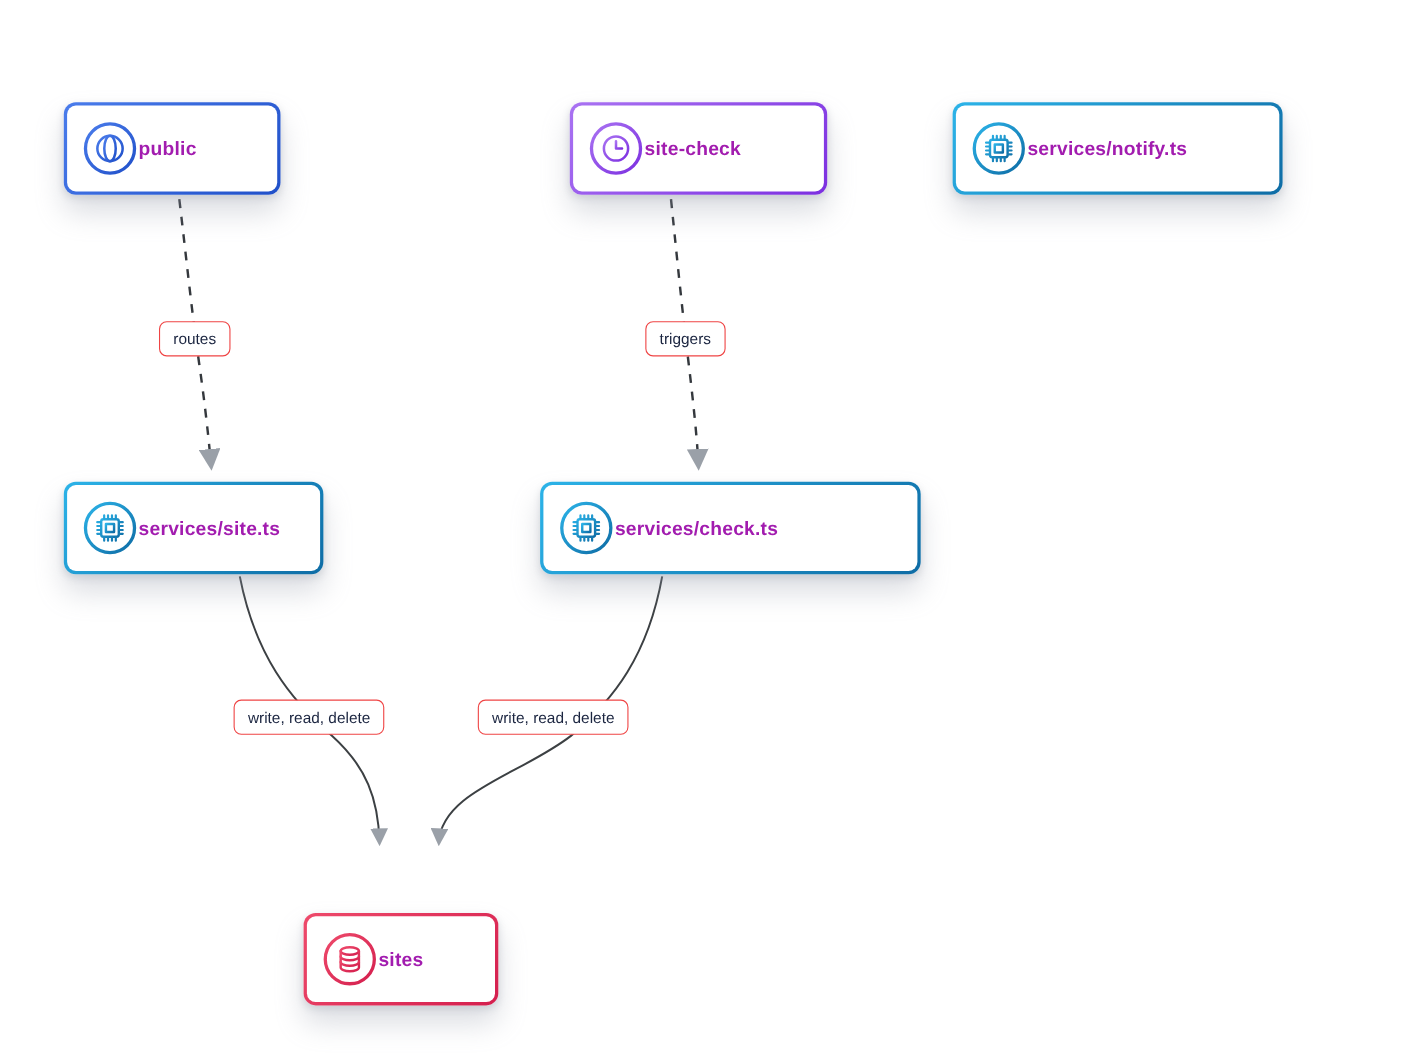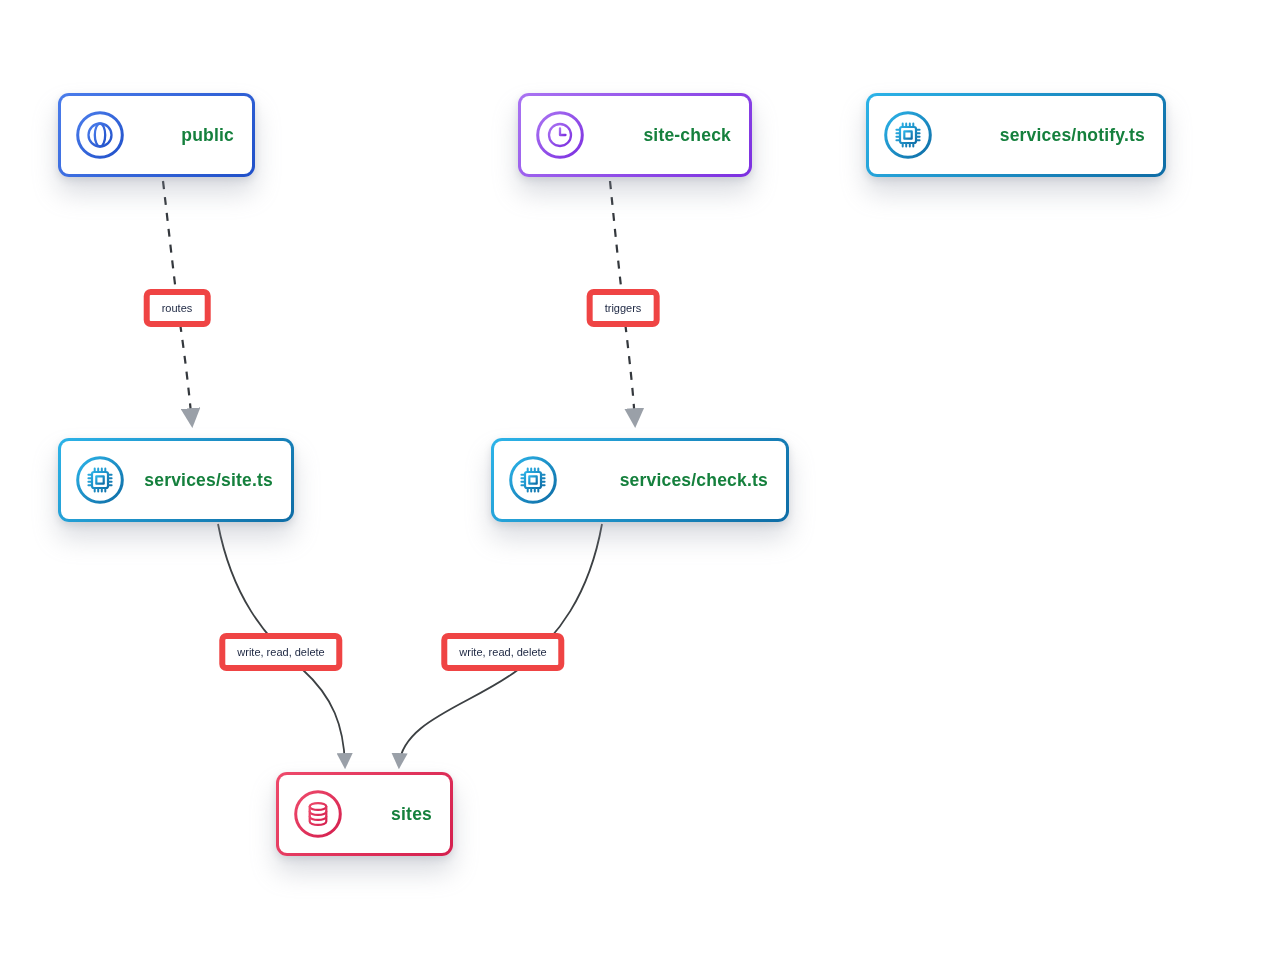--- a/index.html
+++ b/index.html
@@ -16,27 +16,27 @@
   .node-inner {
     background:#ffffff; border-radius:8px; height:100%;
     display:flex; align-items:center; padding:0 14px 0 13px;
   }
   .grad-blue   { background:linear-gradient(135deg,#4a7ceb,#2050c9); }
   .grad-purple { background:linear-gradient(135deg,#a973f2,#7c2fe0); }
   .grad-teal   { background:linear-gradient(135deg,#2cb3e8,#0e6ca5); }
   .grad-red    { background:linear-gradient(135deg,#ee4a6b,#d41f4e); }
   .badge { width:52px; height:52px; flex:0 0 52px; display:block; }
   .node-label {
-    flex:1; text-align:right; font-size:17.5px; font-weight:700;
-    color:#15803d; letter-spacing:0.2px; padding-right:4px;
+    flex:1; text-align:left; font-size:17.5px; font-weight:700;
+    color:#a21caf; letter-spacing:0.2px; padding-right:4px;
   }
   .edge-label {
     position:absolute; transform:translate(-50%,-50%); z-index:3;
-    background:#ffffff; border:6px solid #ef4444; border-radius:7px;
-    padding:7px 12px; font-size:11px; color:#1b2540; white-space:nowrap;
+    background:#ffffff; border:1px solid #ef4444; border-radius:7px;
+    padding:7px 12px; font-size:14px; color:#1b2540; white-space:nowrap;
   }
   .defs-holder { position:absolute; width:0; height:0; overflow:hidden; }
   .icon-stroke { fill:none; stroke-linecap:round; stroke-linejoin:round; }
 </style>
 </head>
 <body>
 
 <div class="canvas">
 
   <svg class="defs-holder" aria-hidden="true">
@@ -133,40 +133,40 @@
               M20.7 34.4v3.2 M24.2 34.4v3.2 M27.8 34.4v3.2 M31.3 34.4v3.2
               M14.4 20.7h3.2 M14.4 24.2h3.2 M14.4 27.8h3.2 M14.4 31.3h3.2
               M34.4 20.7h3.2 M34.4 24.2h3.2 M34.4 27.8h3.2 M34.4 31.3h3.2"></path>
           </g>
         </svg>
       </span>
       <span class="node-label">services/site.ts</span>
     </div>
   </div>
 
-  <div class="node grad-teal" style="left:491px; top:438px; width:298px;">
+  <div class="node grad-teal" style="left:491px; top:438px; width:346px;">
     <div class="node-inner">
       <span class="badge">
         <svg width="52" height="52" viewBox="0 0 52 52">
           <g class="icon-stroke" stroke="url(#g-teal)">
             <circle cx="26" cy="26" r="22.3" stroke-width="3"></circle>
             <rect x="18" y="18" width="16" height="16" rx="2" stroke-width="2.2"></rect>
             <rect x="22.3" y="22.3" width="7.4" height="7.4" stroke-width="2.2"></rect>
             <path stroke-width="2" d="M20.7 14.4v3.2 M24.2 14.4v3.2 M27.8 14.4v3.2 M31.3 14.4v3.2
               M20.7 34.4v3.2 M24.2 34.4v3.2 M27.8 34.4v3.2 M31.3 34.4v3.2
               M14.4 20.7h3.2 M14.4 24.2h3.2 M14.4 27.8h3.2 M14.4 31.3h3.2
               M34.4 20.7h3.2 M34.4 24.2h3.2 M34.4 27.8h3.2 M34.4 31.3h3.2"></path>
           </g>
         </svg>
       </span>
       <span class="node-label">services/check.ts</span>
     </div>
   </div>
 
-  <div class="node grad-red" style="left:276px; top:772px; width:177px;">
+  <div class="node grad-red" style="left:276px; top:830px; width:177px;">
     <div class="node-inner">
       <span class="badge">
         <svg width="52" height="52" viewBox="0 0 52 52">
           <g class="icon-stroke" stroke="url(#g-red)">
             <circle cx="26" cy="26" r="22.3" stroke-width="3"></circle>
             <ellipse cx="26" cy="18.5" rx="8.3" ry="3.4" stroke-width="2.2"></ellipse>
             <path d="M17.7 18.5 v15 a8.3 3.4 0 0 0 16.6 0 v-15" stroke-width="2.2"></path>
             <path d="M17.7 23.5 a8.3 3.4 0 0 0 16.6 0" stroke-width="2.2"></path>
             <path d="M17.7 28.5 a8.3 3.4 0 0 0 16.6 0" stroke-width="2.2"></path>
           </g>

